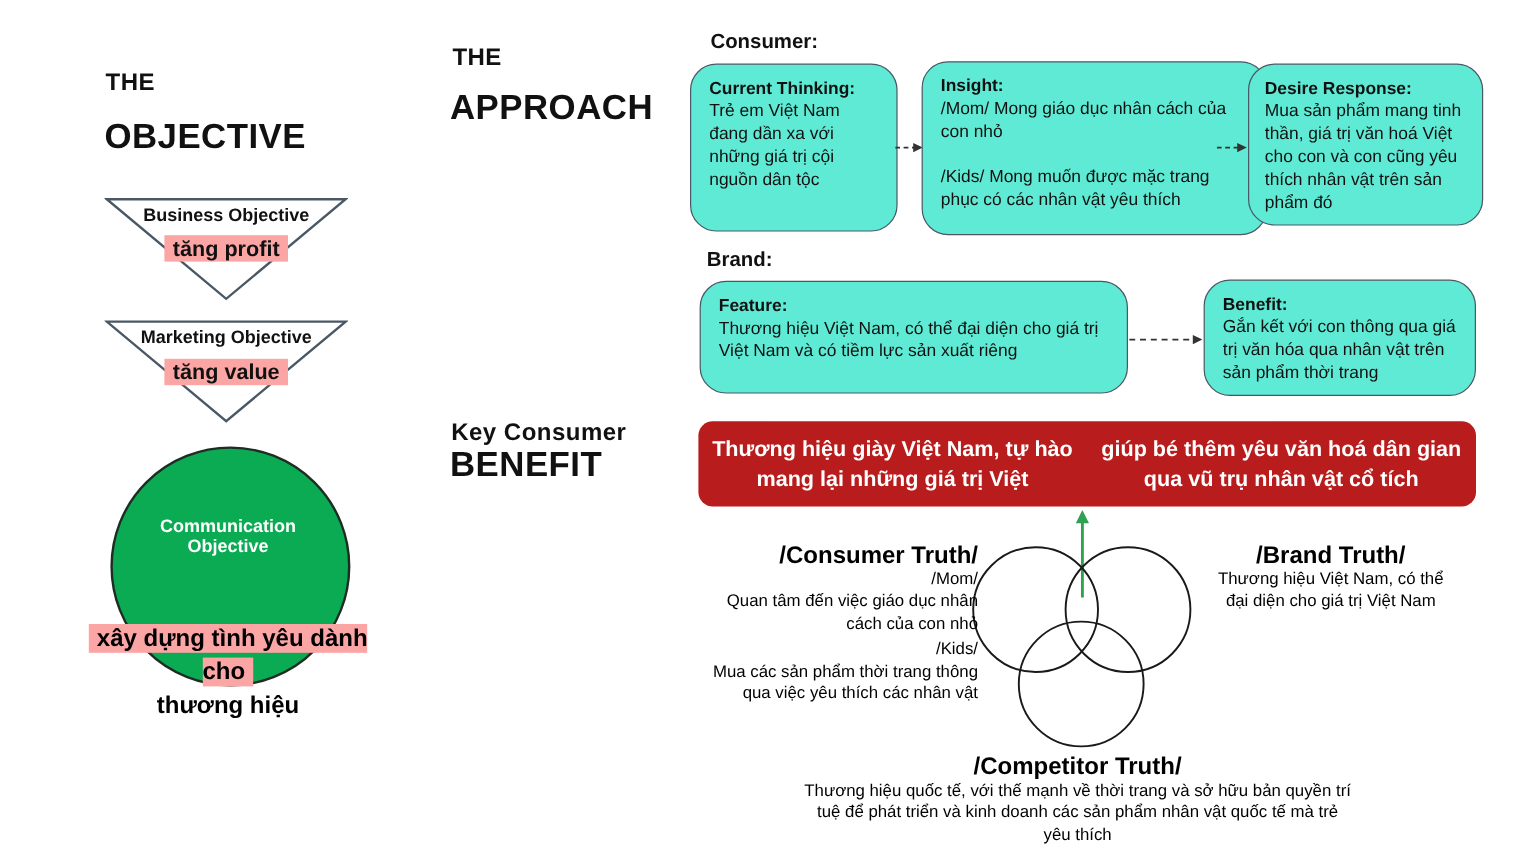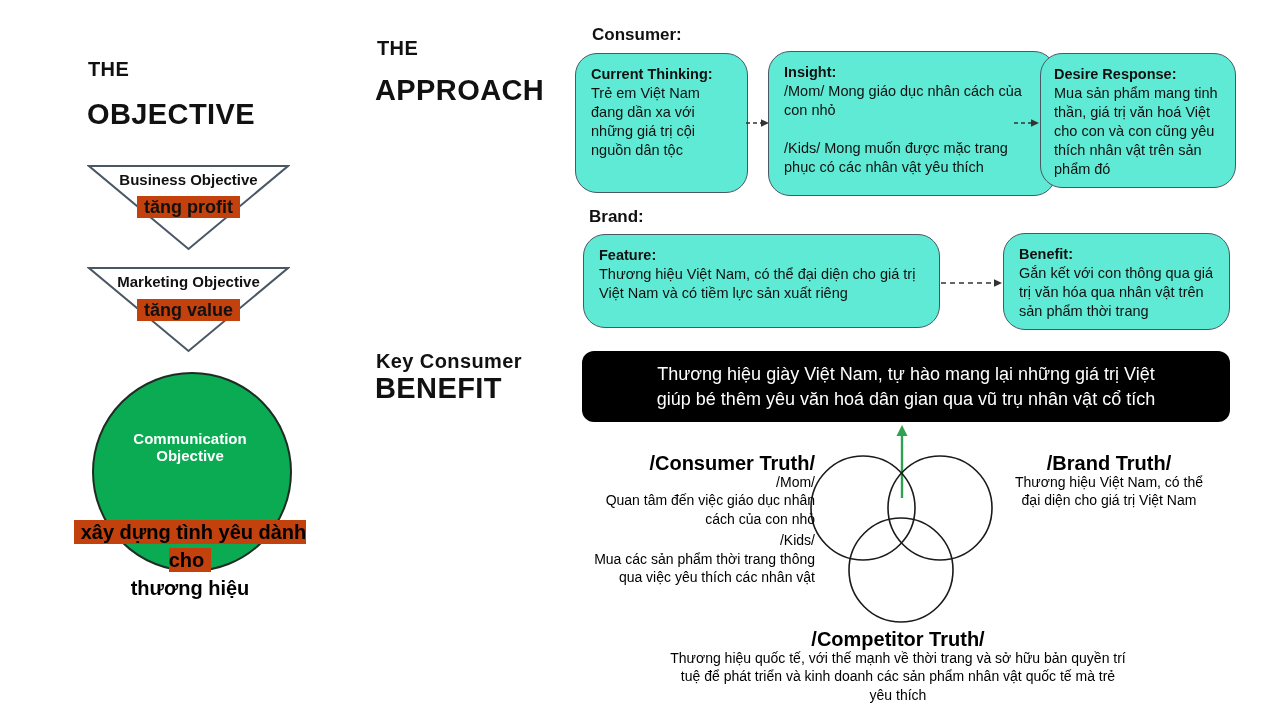--- a/index.html
+++ b/index.html
@@ -20,39 +20,39 @@
     position:absolute;background:#5eead4;border:1.6px solid #4a5866;
     border-radius:22px;padding:11px 15px;font-size:14.5px;line-height:19px;
     box-sizing:border-box;
   }
   .box-title{font-weight:700;}
   .para2{margin-top:19px;}
   
   .funnel-text{position:absolute;width:100%;text-align:center;font-weight:700;}
   .funnel-title{font-size:15px;top:7px;}
   .funnel-value{font-size:18px;}
-  .hl{background:#c2410c;padding:1px 7px;}
+  .hl{background:#fca5a5;padding:1px 7px;}
   
   .comm-circle{
     position:absolute;left:92px;top:372px;width:196px;height:196px;
     background:#0aab53;border:2px solid #1e2c24;border-radius:50%;
   }
   .comm-circle-label{
     position:absolute;left:92px;top:430px;width:196px;text-align:center;
     color:#fff;font-weight:700;font-size:15px;line-height:17px;
   }
   .comm-value{
     position:absolute;left:50px;top:506px;width:280px;text-align:center;
     font-weight:700;font-size:20px;line-height:28px;color:#000;z-index:3;margin-top:12px;
   }
   
   .banner{
     position:absolute;left:582px;top:351px;width:648px;height:71px;
-    background:#000000;border-radius:12px;color:#fff;font-weight:400;
-    font-size:18px;line-height:25px;display:flex;flex-direction:column;
+    background:#b91c1c;border-radius:12px;color:#fff;font-weight:700;
+    font-size:18px;line-height:25px;display:flex;flex-direction:row;
     justify-content:center;align-items:center;text-align:center;box-sizing:border-box;
   }
   
   .truth{font-size:14px;line-height:18.5px;color:#000;}
   .truth-title{font-weight:700;font-size:20px;}
   .truth-consumer{left:578px;top:454px;width:237px;text-align:right;}
   .truth-brand{left:1013px;top:454px;width:192px;text-align:center;}
   .truth-competitor{left:668px;top:630px;width:460px;text-align:center;}
   .gap-above{margin-top:3px;}
   svg{display:block;}

